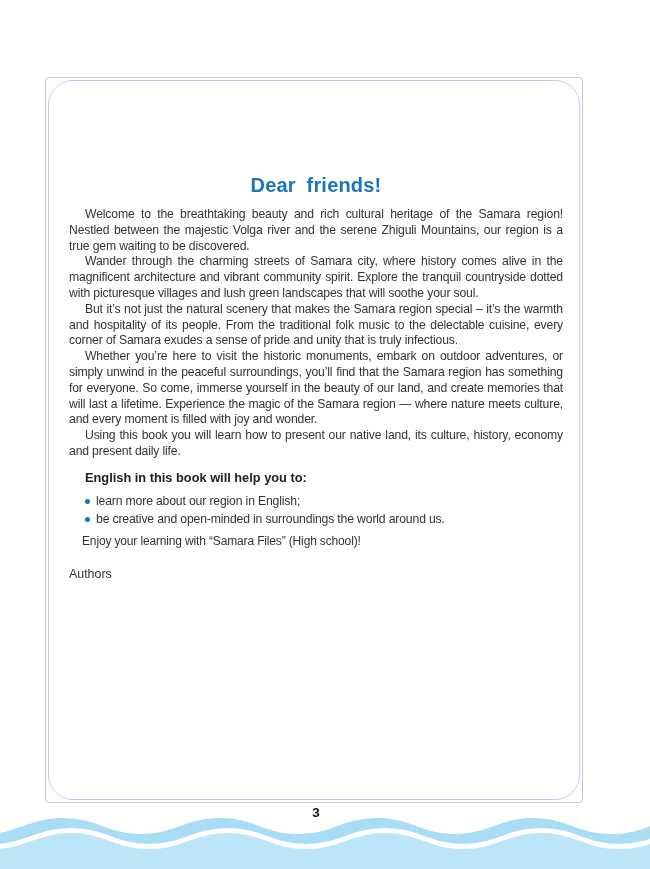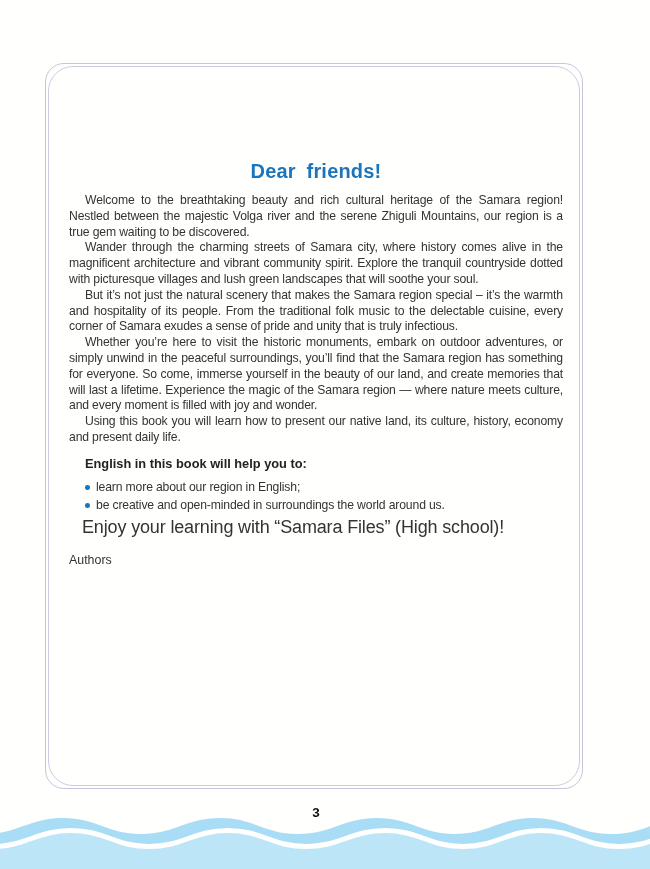--- a/index.html
+++ b/index.html
@@ -10,24 +10,24 @@
     position: relative;
     overflow: hidden;
   }
   .page {
     position: relative;
     width: 650px; height: 869px;
     background: #fffffe;
   }
   .frame {
     position: absolute;
-    left: 45px; top: 63px;
+    left: 45px; top: 77px;
     width: 538px; height: 726px;
     border: 1.5px solid #c9c3e0;
-    border-radius: 19px;
+    border-radius: 4px;
     box-sizing: border-box;
     background: #fffffe;
   }
   .frame-inner {
     position: absolute;
     inset: 2px;
     border: 1px solid #cfcae4;
     border-radius: 25px;
     pointer-events: none;
   }
@@ -77,21 +77,21 @@
   }
   .bullet-dot {
     position: absolute;
     left: 0; top: 5.4px;
     width: 4.6px; height: 4.6px;
     border-radius: 50%;
     background: #1b75bc;
   }
   .closing {
     margin: 7px 0 0 0;
-    font-size: 18px;
+    font-size: 12px;
     line-height: 15.8px;
     letter-spacing: -0.15px;
     text-indent: 13px;
   }
   .signature {
     margin: 17px 0 0 0;
     font-size: 12.4px;
     text-align: left;
   }
   .page-number {

